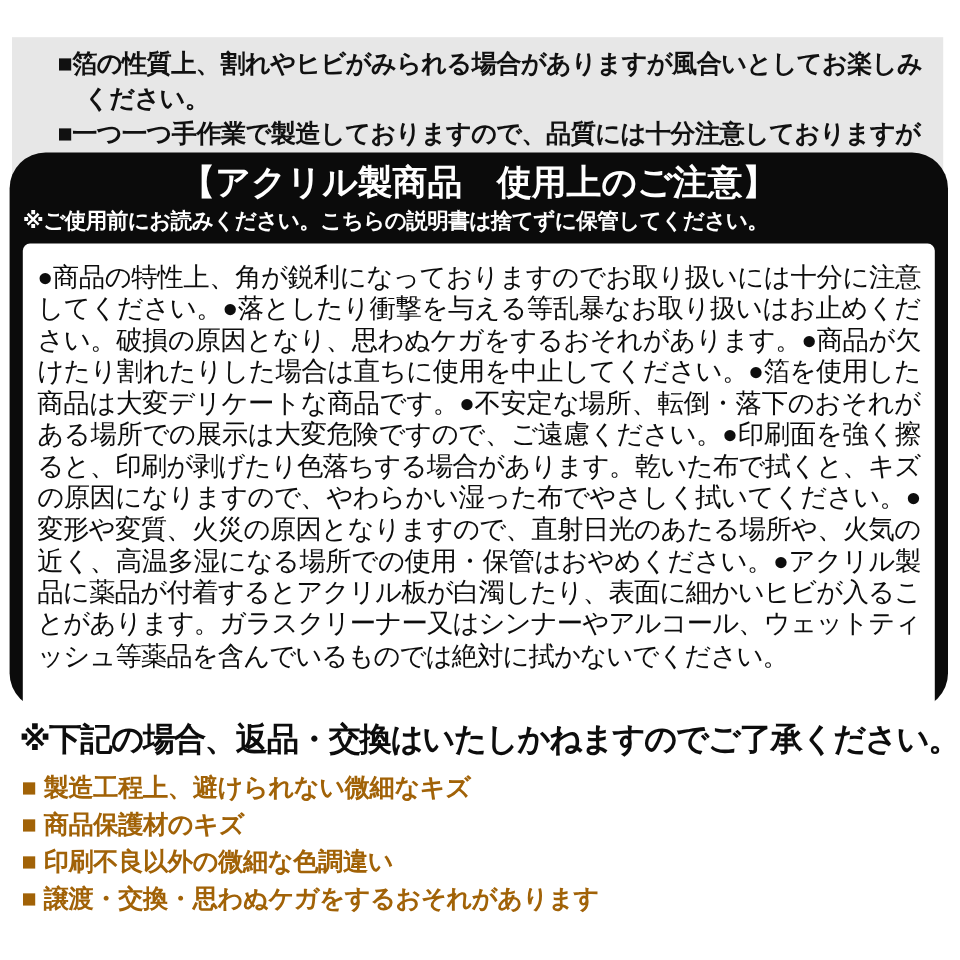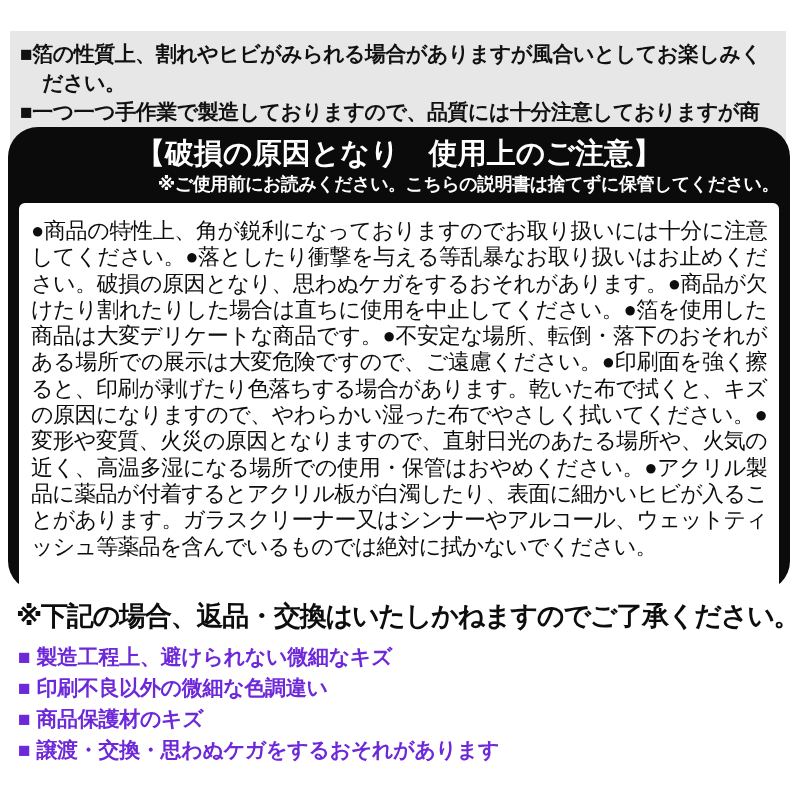--- a/index.html
+++ b/index.html
@@ -32,20 +32,21 @@
     padding: 8px 8px 9px 10px;
   }
   .foil-note {
     font-size: 21px;
     font-weight: bold;
     line-height: 29px;
     letter-spacing: -0.5px;
     padding-left: 22px;
     text-indent: -22px;
     color: #111111;
+    margin-left: 28px;
   }
   .foil-bullet {
     display: inline;
   }
 
   
   .notice-box {
     position: absolute;
     left: 8px;
     top: 127px;
@@ -62,21 +63,21 @@
     font-weight: bold;
     text-align: center;
     line-height: 36px;
     letter-spacing: 0px;
     margin: 2px 0 0 0;
   }
   .notice-subtitle {
     color: #ffffff;
     font-size: 18px;
     font-weight: bold;
-    text-align: right;
+    text-align: left;
     line-height: 25px;
     letter-spacing: -0.5px;
     margin: 1px 0 6px 0;
   }
   .notice-body {
     box-sizing: border-box;
     background: #ffffff;
     border-radius: 6px 6px 20px 20px;
     height: 436px;
     padding: 15px 12px 10px 12px;
@@ -108,48 +109,48 @@
     position: absolute;
     left: 18px;
     top: 646px;
     width: 770px;
   }
   .returns-item {
     font-size: 21px;
     font-weight: bold;
     line-height: 22px;
     letter-spacing: -0.3px;
-    color: #6d28d9;
+    color: #a16207;
     margin-bottom: 9px;
     white-space: nowrap;
   }
   .returns-item .sq {
     margin-right: 6px;
   }
 </style>
 </head>
 <body>
 
 <div class="page">
 
   <div class="foil-notes">
     <div class="foil-note"><span class="foil-bullet">■</span><span>箔の性質上、割れやヒビがみられる場合がありますが風合いとしてお楽しみください。</span></div>
     <div class="foil-note"><span class="foil-bullet">■</span><span>一つ一つ手作業で製造しておりますので、品質には十分注意しておりますが商品のまわりに箔が付着している場合があります。</span></div>
   </div>
 
   <div class="notice-box">
-    <div class="notice-title">【破損の原因となり　使用上のご注意】</div>
+    <div class="notice-title">【アクリル製商品　使用上のご注意】</div>
     <div class="notice-subtitle">※ご使用前にお読みください。こちらの説明書は捨てずに保管してください。</div>
     <div class="notice-body">
       <p class="notice-text">●商品の特性上、角が鋭利になっておりますのでお取り扱いには十分に注意してください。●落としたり衝撃を与える等乱暴なお取り扱いはお止めください。破損の原因となり、思わぬケガをするおそれがあります。●商品が欠けたり割れたりした場合は直ちに使用を中止してください。●箔を使用した商品は大変デリケートな商品です。●不安定な場所、転倒・落下のおそれがある場所での展示は大変危険ですので、ご遠慮ください。●印刷面を強く擦ると、印刷が剥げたり色落ちする場合があります。乾いた布で拭くと、キズの原因になりますので、やわらかい湿った布でやさしく拭いてください。●変形や変質、火災の原因となりますので、直射日光のあたる場所や、火気の近く、高温多湿になる場所での使用・保管はおやめください。●アクリル製品に薬品が付着するとアクリル板が白濁したり、表面に細かいヒビが入ることがあります。ガラスクリーナー又はシンナーやアルコール、ウェットティッシュ等薬品を含んでいるものでは絶対に拭かないでください。</p>
     </div>
   </div>
 
   <div class="returns-heading">※下記の場合、返品・交換はいたしかねますのでご了承ください。</div>
 
   <div class="returns-list">
     <div class="returns-item"><span class="sq">■</span><span>製造工程上、避けられない微細なキズ</span></div>
+    <div class="returns-item"><span class="sq">■</span><span>商品保護材のキズ</span></div>
     <div class="returns-item"><span class="sq">■</span><span>印刷不良以外の微細な色調違い</span></div>
-    <div class="returns-item"><span class="sq">■</span><span>商品保護材のキズ</span></div>
     <div class="returns-item"><span class="sq">■</span><span>譲渡・交換・思わぬケガをするおそれがあります</span></div>
   </div>
 
 </div>
 
 </body></html>

